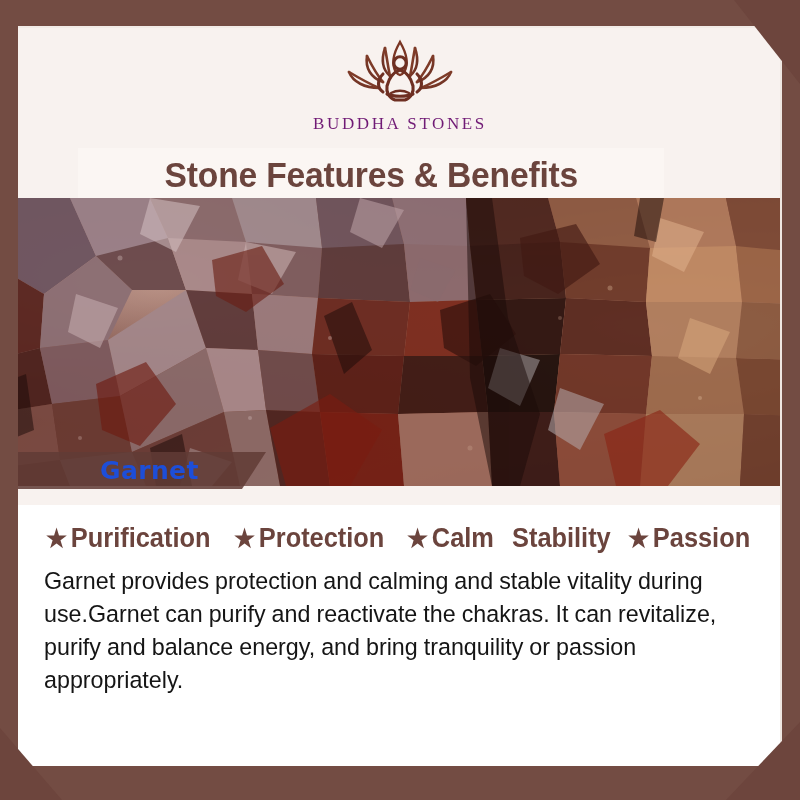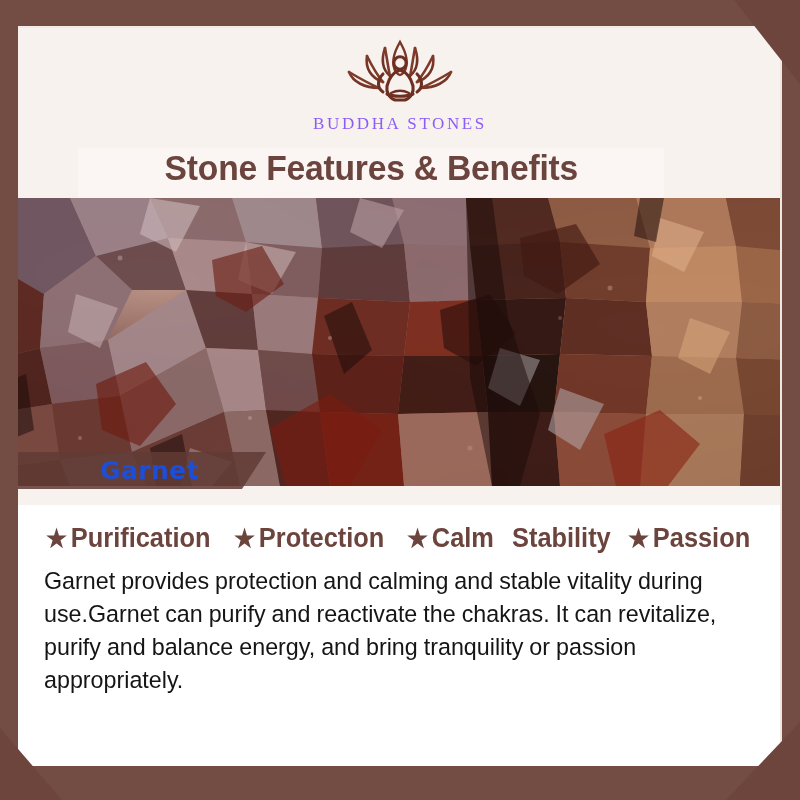--- a/index.html
+++ b/index.html
@@ -88,33 +88,34 @@
     align-items: center;
     justify-content: flex-start;
     padding-top: 8px;
   }
   #logo-mark { width: 150px; height: 78px; display: block; }
   #brand-name {
     margin-top: 2px;
     font-family: "Liberation Serif", serif;
     font-size: 17px;
     letter-spacing: 2.6px;
-    color: #8b5cf6;
+    color: #701a75;
     font-weight: 400;
   }
 
   
   #title-bar {
     position: absolute;
     left: 60px;
     top: 122px;
     width: 586px;
     height: 54px;
     background: #fbf6f3;
     display: flex;
+    align-items: center;
     justify-content: center;
   }
   #title-text {
     font-family: "Liberation Sans Narrow", "Liberation Sans", sans-serif;
     font-size: 35px;
     font-weight: bold;
     color: #6b443d;
     letter-spacing: -0.2px;
     transform: scaleX(0.96);
     white-space: nowrap;

